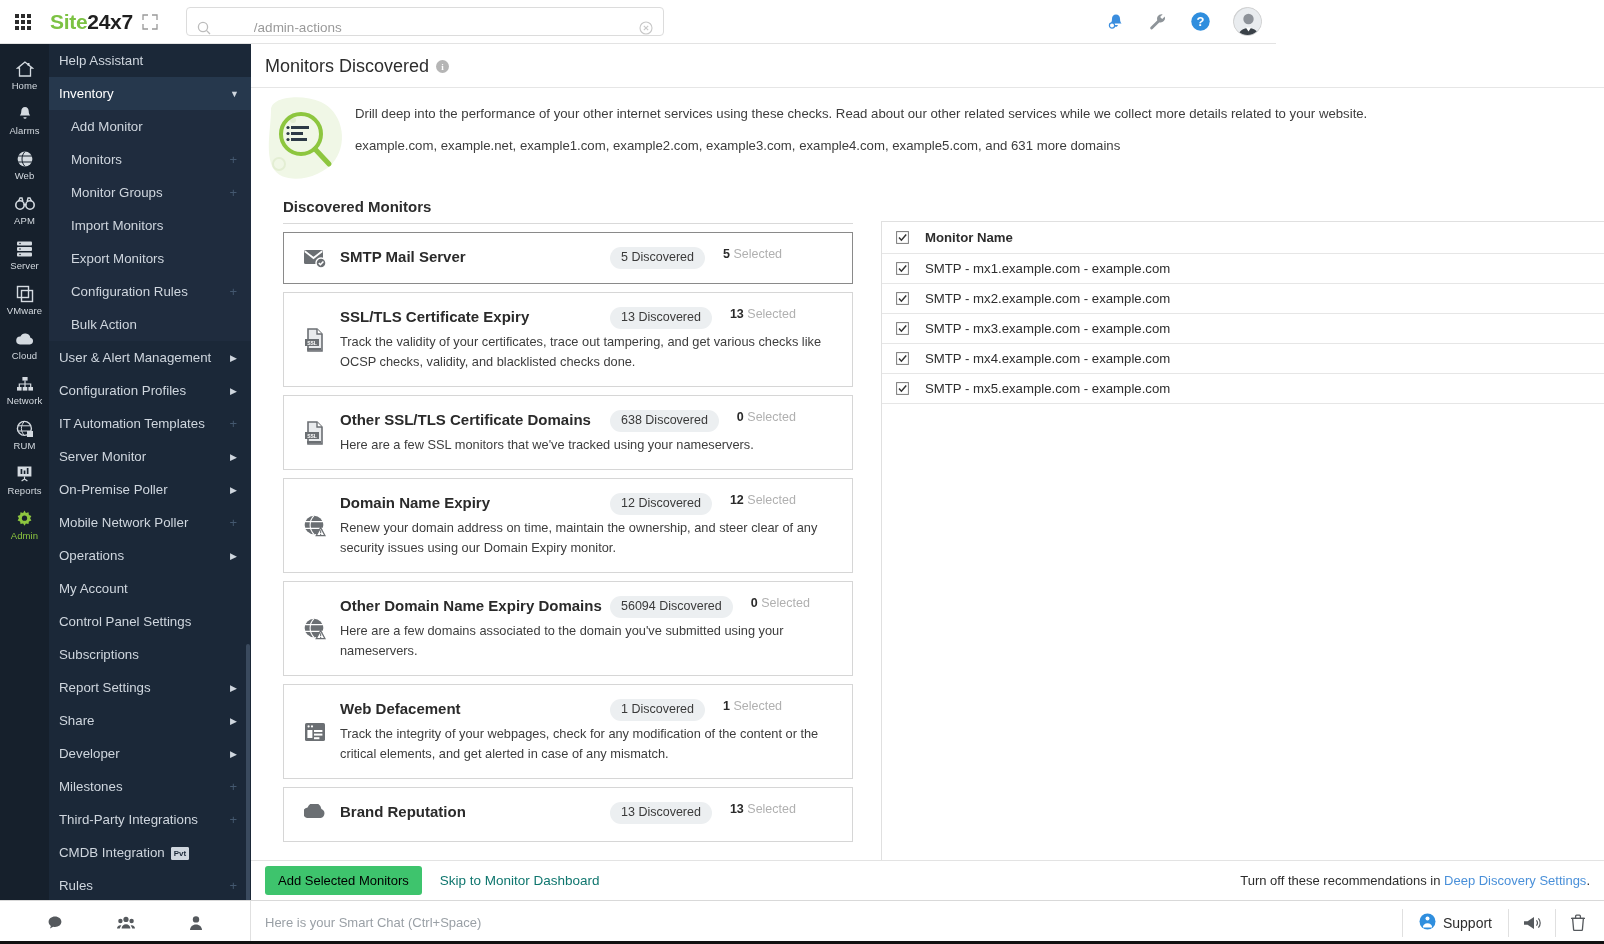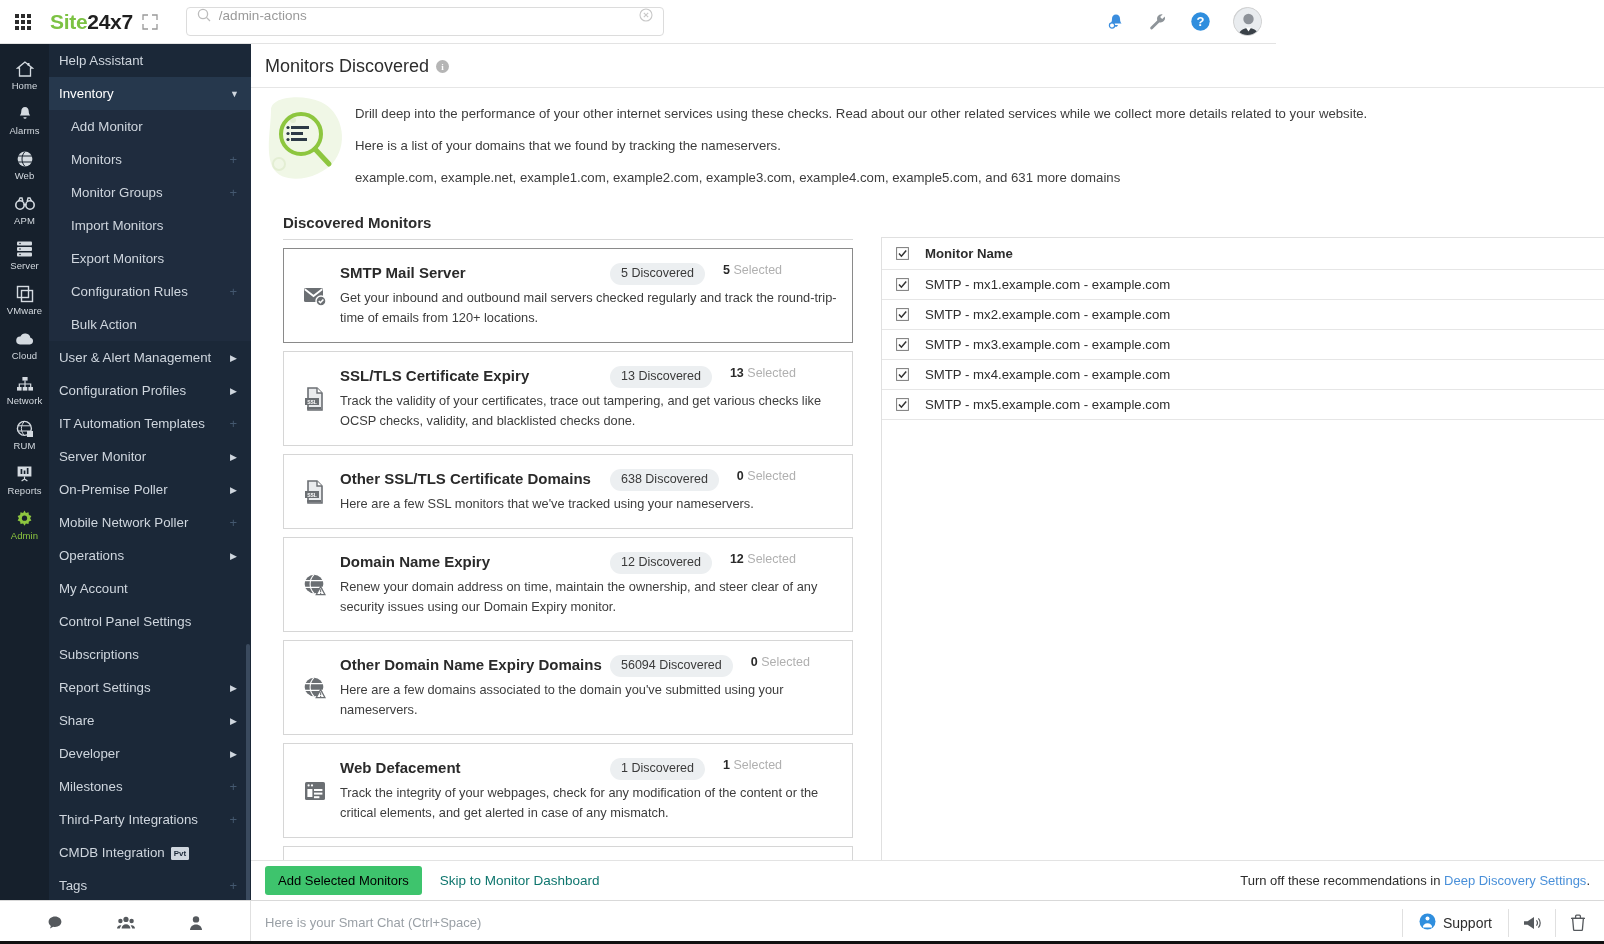--- a/index.html
+++ b/index.html
@@ -21,21 +21,21 @@
   .waffle-grid { display: grid; grid-template-columns: repeat(3, 4px); grid-gap: 2px; }
   .waffle-grid i { width: 4px; height: 4px; background: #2b2b2b; display: block; }
   .brand { font-size: 21px; font-weight: bold; letter-spacing: -0.3px; margin-left: 4px; }
   .brand .g { color: #7cc243; }
   .brand .d { color: #1f1f1f; }
   .expand-icon { margin-left: 9px; width: 16px; height: 16px; position: relative; cursor: pointer; opacity: .6; }
   .expand-icon svg { display: block; }
   .searchwrap {
     margin-left: 28px; width: 478px; height: 29px;
     border: 1px solid #dcdcdc; border-radius: 4px; background: #fff;
-    display: flex; align-items: flex-start; padding: 0 10px;
+    display: flex; align-items: flex-end; padding: 0 10px; gap: 35px;
   }
   .searchwrap .sicon { color: #b9b9b9; margin-right: 8px; display: flex; }
   .searchwrap input {
     border: none; outline: none; flex: 1; font-size: 13.5px;
     color: #9a9a9a; font-family: "Liberation Sans", sans-serif; background: transparent;
   }
   .searchwrap .clr { color: #c8c8c8; cursor: pointer; display: flex; }
   .topbar-right { margin-left: auto; display: flex; align-items: center; gap: 22px; padding-right: 14px; }
   .tb-ico { cursor: pointer; display: flex; align-items: center; }
   .avatar {
@@ -472,21 +472,21 @@
     <div class="menu-row">
       <span class="mlabel">Third-Party Integrations</span>
       <span class="plus">+</span>
     </div>
     <div class="menu-row">
       <span class="mlabel">
         <span>CMDB Integration</span><span class="pvt-badge">Pvt</span>
       </span>
     </div>
     <div class="menu-row">
-      <span class="mlabel">Tags</span>
+      <span class="mlabel">Rules</span>
       <span class="plus">+</span>
     </div>
 
     <div class="menu-scroll"></div>
   </div>
 
   <div class="main">
 
     <div class="page-title-row">
       <span class="page-title">Monitors Discovered</span>
@@ -505,21 +505,20 @@
           <rect x="28" y="32" width="18" height="3" fill="#2d3a46"></rect>
           <rect x="28" y="38" width="12" height="3" fill="#2d3a46"></rect>
           <rect x="28" y="44" width="16" height="3" fill="#2d3a46"></rect>
           <circle cx="25" cy="33.5" r="1.6" fill="#2d3a46"></circle>
           <circle cx="25" cy="39.5" r="1.6" fill="#2d3a46"></circle>
           <circle cx="25" cy="45.5" r="1.6" fill="#2d3a46"></circle>
         </svg>
       </div>
       <div class="intro-text">
         <p>Drill deep into the performance of your other internet services using these checks. Read about our other related services while we collect more details related to your website.</p>
-        <p>Here is a list of your domains that we found by tracking the nameservers.</p>
         <p>example.com, example.net, example1.com, example2.com, example3.com, example4.com, example5.com, and 631 more domains</p>
       </div>
     </div>
 
     <div class="section-title">Discovered Monitors</div>
 
     <div class="content-split">
 
       <div class="cards-col">
         <div class="cards-scroll">
@@ -533,21 +532,20 @@
                   <circle cx="18" cy="16" r="5" fill="#6b6f73" stroke="#fff" stroke-width="1.4"></circle>
                   <path d="M15.8 16l1.6 1.7 3-3.2" fill="none" stroke="#fff" stroke-width="1.6"></path>
                 </svg>
             </div>
             <div class="cbody">
               <div class="card-head">
                 <div class="card-title">SMTP Mail Server</div>
                 <div class="pill">5 Discovered</div>
                 <div class="selcount"><b>5</b> <span>Selected</span></div>
               </div>
-              <div class="card-desc">Get your inbound and outbound mail servers checked regularly and track the round-trip-time of emails from 120+ locations.</div>
             </div>
 
           </div>
 
           <div class="card">
             <div class="cicon">
               <svg width="22" height="24" viewBox="0 0 22 24">
                   <path d="M4 1h9l5 5v17H4z" fill="#e9ebed" stroke="#6b6f73" stroke-width="1.6"></path>
                   <path d="M13 1v5h5" fill="#fff" stroke="#6b6f73" stroke-width="1.4"></path>
                   <rect x="1" y="11" width="14" height="7" fill="#6b6f73"></rect>

